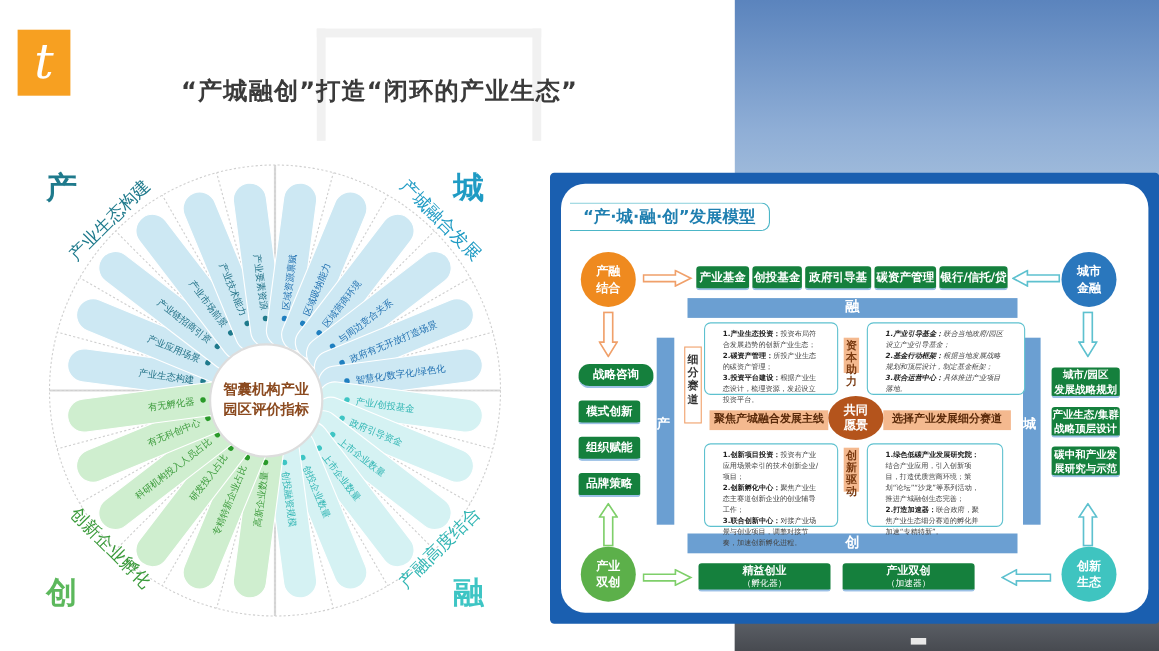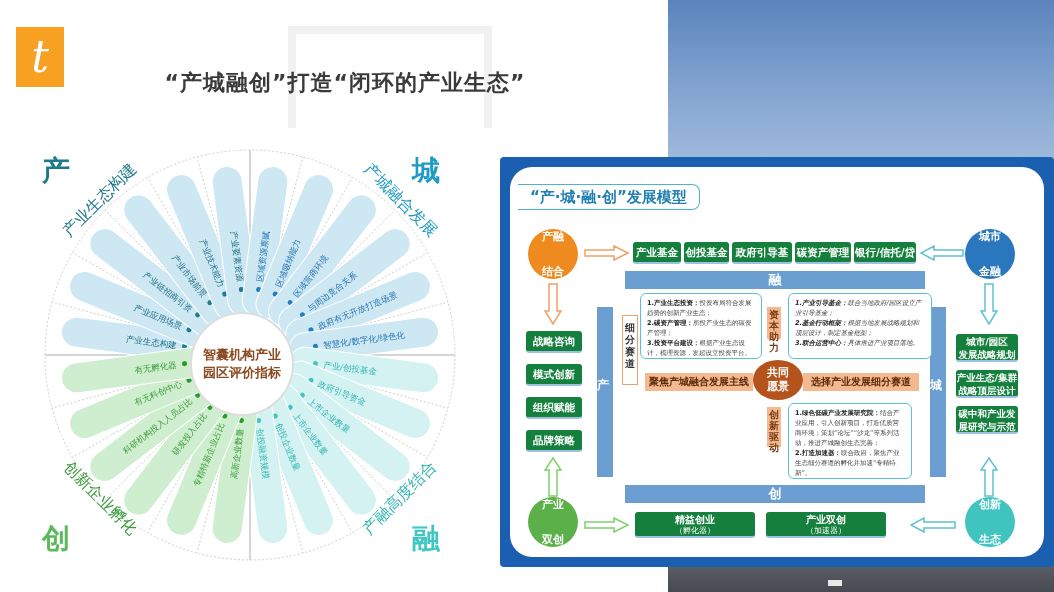--- a/index.html
+++ b/index.html
@@ -26,31 +26,31 @@
   .c-rong { left: 412px; top: 520px; color: #3ec5c4; }
   .arc-text { position: absolute; font-size: 16px; font-family: "DejaVu Serif", serif; }
   .center-circle { position: absolute; left: 190px; top: 312px; width: 104px; height: 104px; border-radius: 50%; background: #fff; border: 2px solid #ddd; display: flex; flex-direction: column; align-items: center; justify-content: center; }
   .center-circle span { font-size: 13px; font-weight: bold; color: #8b4a1f; line-height: 18px; }
 
   
   .model { position: absolute; left: 500px; top: 157px; width: 554px; height: 410px; background: #1a5fb0; border-radius: 4px; }
   .model-inner { position: absolute; left: 10px; top: 10px; width: 534px; height: 390px; background: #ffffff; border-radius: 22px; }
   .model-title { position: absolute; left: 8px; top: 17px; height: 26px; padding: 0 12px; border: 1.5px solid #4cb6c7; border-left: none; border-radius: 0 8px 8px 0; color: #1f7fb0; font-size: 15px; font-weight: bold; line-height: 24px; }
 
-  .node { position: absolute; width: 50px; height: 50px; border-radius: 50%; color: #fff; font-size: 11px; font-weight: bold; display: flex; flex-direction: column; align-items: center; justify-content: space-between; line-height: 15px; }
+  .node { position: absolute; width: 50px; height: 50px; border-radius: 50%; color: #fff; font-size: 11px; font-weight: bold; display: flex; flex-direction: column; align-items: center; justify-content: center; line-height: 15px; }
   .node.orange { background: #ef8a1f; }
   .node.blue { background: #2a77bd; }
   .node.green { background: #5cb04a; }
   .node.teal { background: #3fc4c0; }
 
   .btn { position: absolute; background: #15803d; color: #fff; font-size: 10.5px; font-weight: bold; text-align: center; border-radius: 3px; border-bottom: 2px solid #9cc0e6; }
   .hbar { position: absolute; height: 18px; background: #6b9fd2; color: #fff; font-size: 13px; font-weight: bold; text-align: center; line-height: 18px; }
   .vbar { position: absolute; width: 16px; background: #6b9fd2; color: #fff; font-size: 12px; font-weight: bold; }
 
-  .box { position: absolute; border: 1.5px solid #5ec1cf; border-radius: 6px; background: #fff; padding: 4px 6px; font-size: 6.5px; line-height: 10px; color: #444; }
+  .box { position: absolute; border: 1.5px solid #5ec1cf; border-radius: 6px; background: #fff; padding: 4px 16px; font-size: 6.5px; line-height: 10px; color: #444; }
   .box b { color: #222; }
   .vlabel { position: absolute; width: 14px; font-size: 10px; font-weight: bold; color: #7a3b12; line-height: 11px; text-align: center; background: #f4b98f; }
   .orange-arrow { position: absolute; height: 18px; background: #f4b98f; color: #5a2a0a; font-size: 10px; font-weight: bold; line-height: 18px; text-align: center; }
   .vision { position: absolute; left: 243px; top: 193px; width: 50px; height: 40px; border-radius: 50%; background: #b4541c; color: #fff; font-size: 11px; font-weight: bold; display: flex; flex-direction: column; align-items: center; justify-content: center; line-height: 14px; }
   .seg-label { position: absolute; left: 112px; top: 148px; width: 16px; height: 70px; border: 1.5px solid #f0a06a; background: #fff; color: #333; font-size: 10px; font-weight: bold; line-height: 12px; text-align: center; padding-top: 6px; }
 </style>
 </head>
 <body>
 
 <div class="slide">
@@ -257,21 +257,21 @@
       <div class="btn" style="left:174px;top:75px;width:45px;height:22px;line-height:20px;">创投基金</div>
       <div class="btn" style="left:222px;top:75px;width:60px;height:22px;line-height:20px;">政府引导基金</div>
       <div class="btn" style="left:285px;top:75px;width:56px;height:22px;line-height:20px;">碳资产管理</div>
       <div class="btn" style="left:344px;top:75px;width:62px;height:22px;line-height:20px;">银行/信托/贷款</div>
 
       <div class="hbar" style="left:115px;top:104px;width:300px;">融</div>
       <div class="hbar" style="left:115px;top:318px;width:300px;">创</div>
       <div class="vbar" style="left:87px;top:140px;height:170px;padding-top:70px;">产</div>
       <div class="vbar" style="left:420px;top:140px;height:170px;padding-top:70px;">城</div>
 
-      <div class="btn" style="left:16px;top:164px;width:56px;height:22px;line-height:20px;">战略咨询</div>
+      <div class="btn" style="left:16px;top:164px;width:68px;height:22px;line-height:20px;border-radius:10px;">战略咨询</div>
       <div class="btn" style="left:16px;top:197px;width:56px;height:22px;line-height:20px;">模式创新</div>
       <div class="btn" style="left:16px;top:230px;width:56px;height:22px;line-height:20px;">组织赋能</div>
       <div class="btn" style="left:16px;top:263px;width:56px;height:22px;line-height:20px;">品牌策略</div>
 
       <div class="btn" style="left:446px;top:167px;width:62px;height:28px;font-size:9.5px;line-height:13px;padding-top:1px;">
         <div>城市/园区</div>
         <div>发展战略规划</div>
       </div>
       <div class="btn" style="left:446px;top:203px;width:62px;height:28px;font-size:9.5px;line-height:13px;padding-top:1px;">
         <div>产业生态/集群</div>
@@ -305,20 +305,25 @@
       <div class="box" style="left:130px;top:126px;width:122px;height:66px;">
         <div><b>1.产业生态投资：</b><span>投资布局符合发展趋势的创新产业生态；</span></div>
         <div><b>2.碳资产管理：</b><span>所投产业生态的碳资产管理；</span></div>
         <div><b>3.投资平台建设：</b><span>根据产业生态设计，梳理资源，发起设立投资平台。</span></div>
       </div>
       <div class="box" style="left:278px;top:126px;width:144px;height:66px;font-style:italic;">
         <div><b>1.产业引导基金：</b><span>联合当地政府/园区设立产业引导基金；</span></div>
         <div><b>2.基金行动框架：</b><span>根据当地发展战略规划和顶层设计，制定基金框架；</span></div>
         <div><b>3.联合运营中心：</b><span>具体推进产业项目落地。</span></div>
       </div>
+      <div class="box" style="left:130px;top:236px;width:122px;height:76px;">
+        <div><b>1.创新项目投资：</b><span>投资有产业应用场景牵引的技术创新企业/项目；</span></div>
+        <div><b>2.创新孵化中心：</b><span>聚焦产业生态主赛道创新企业的创业辅导工作；</span></div>
+        <div><b>3.联合创新中心：</b><span>对接产业场景与创业项目，调整对接节奏，加速创新孵化进程。</span></div>
+      </div>
       <div class="box" style="left:278px;top:236px;width:124px;height:76px;">
         <div><b>1.绿色低碳产业发展研究院：</b><span>结合产业应用，引入创新项目，打造优质营商环境；策划“论坛”“沙龙”等系列活动，推进产城融创生态完善；</span></div>
         <div><b>2.打造加速器：</b><span>联合政府，聚焦产业生态细分赛道的孵化并加速“专精特新”。</span></div>
       </div>
 
       <svg style="position:absolute;left:74px;top:78px;" width="46" height="16">
           <path d="M1 5 H30 V1 L44 8 L30 15 V11 H1 Z" fill="none" stroke="#f0a06a" stroke-width="1.5"></path>
         </svg>
       <svg style="position:absolute;left:410px;top:78px;" width="44" height="16">
           <path d="M43 5 H14 V1 L1 8 L14 15 V11 H43 Z" fill="none" stroke="#5ec1cf" stroke-width="1.5"></path>

